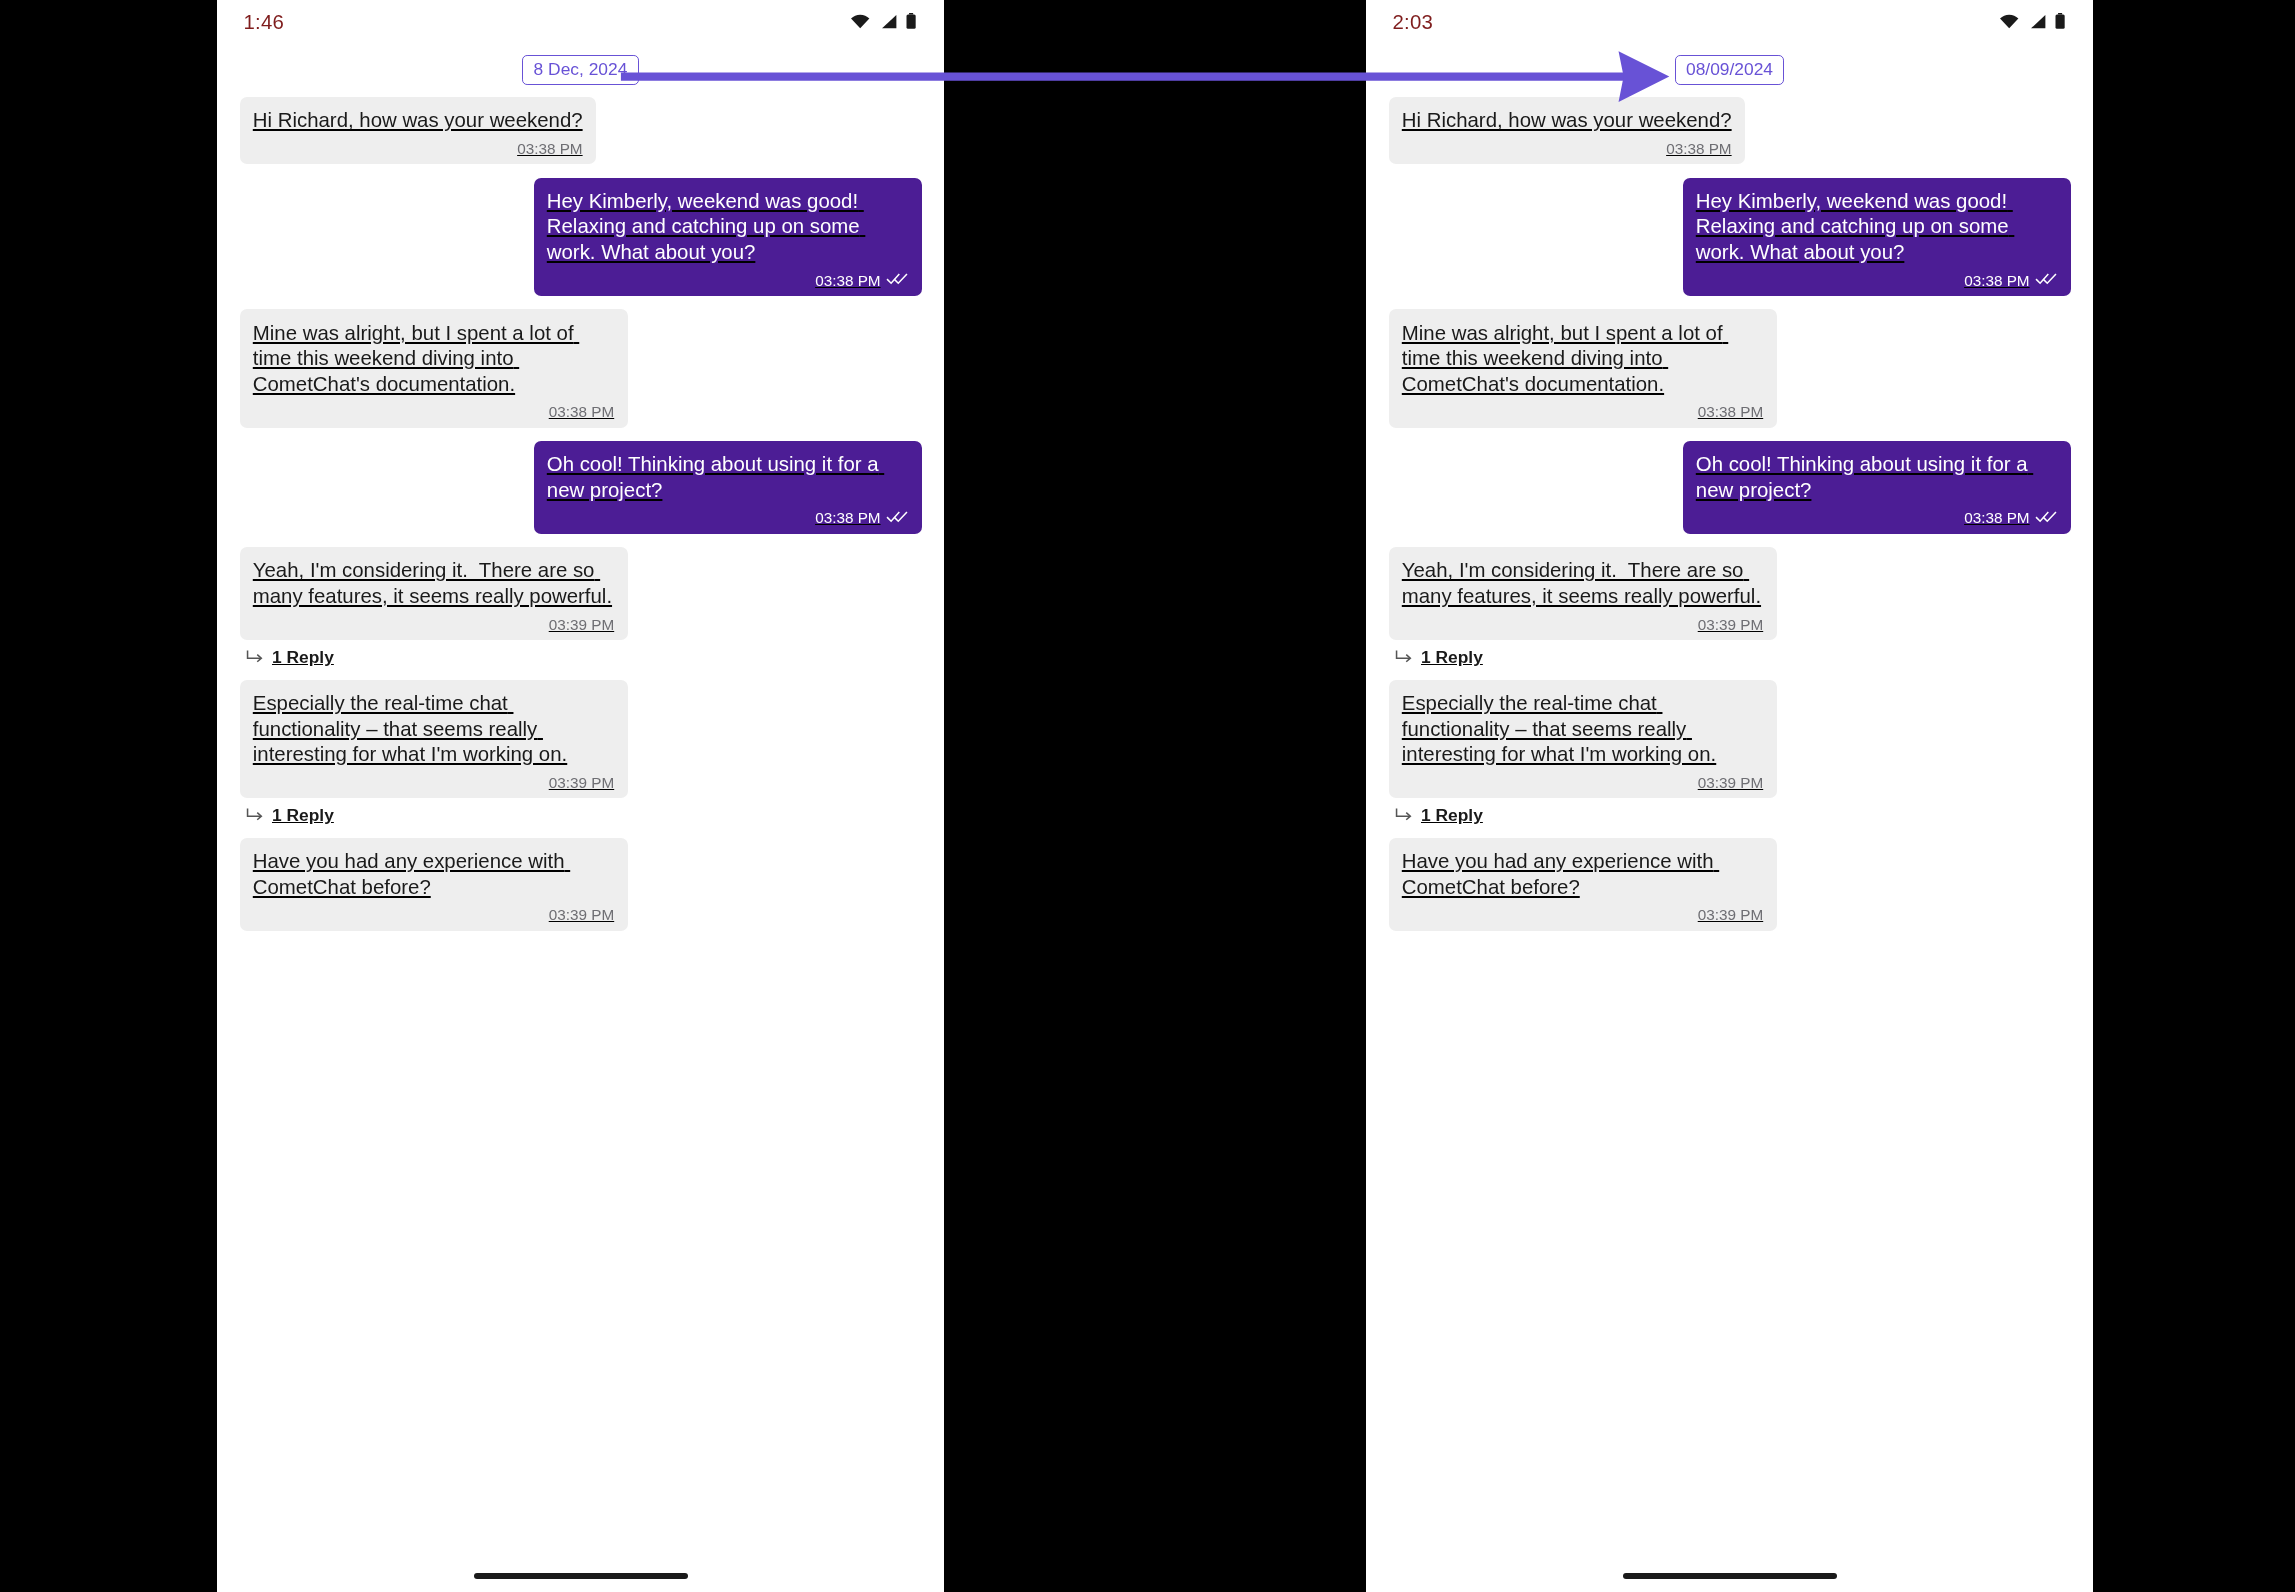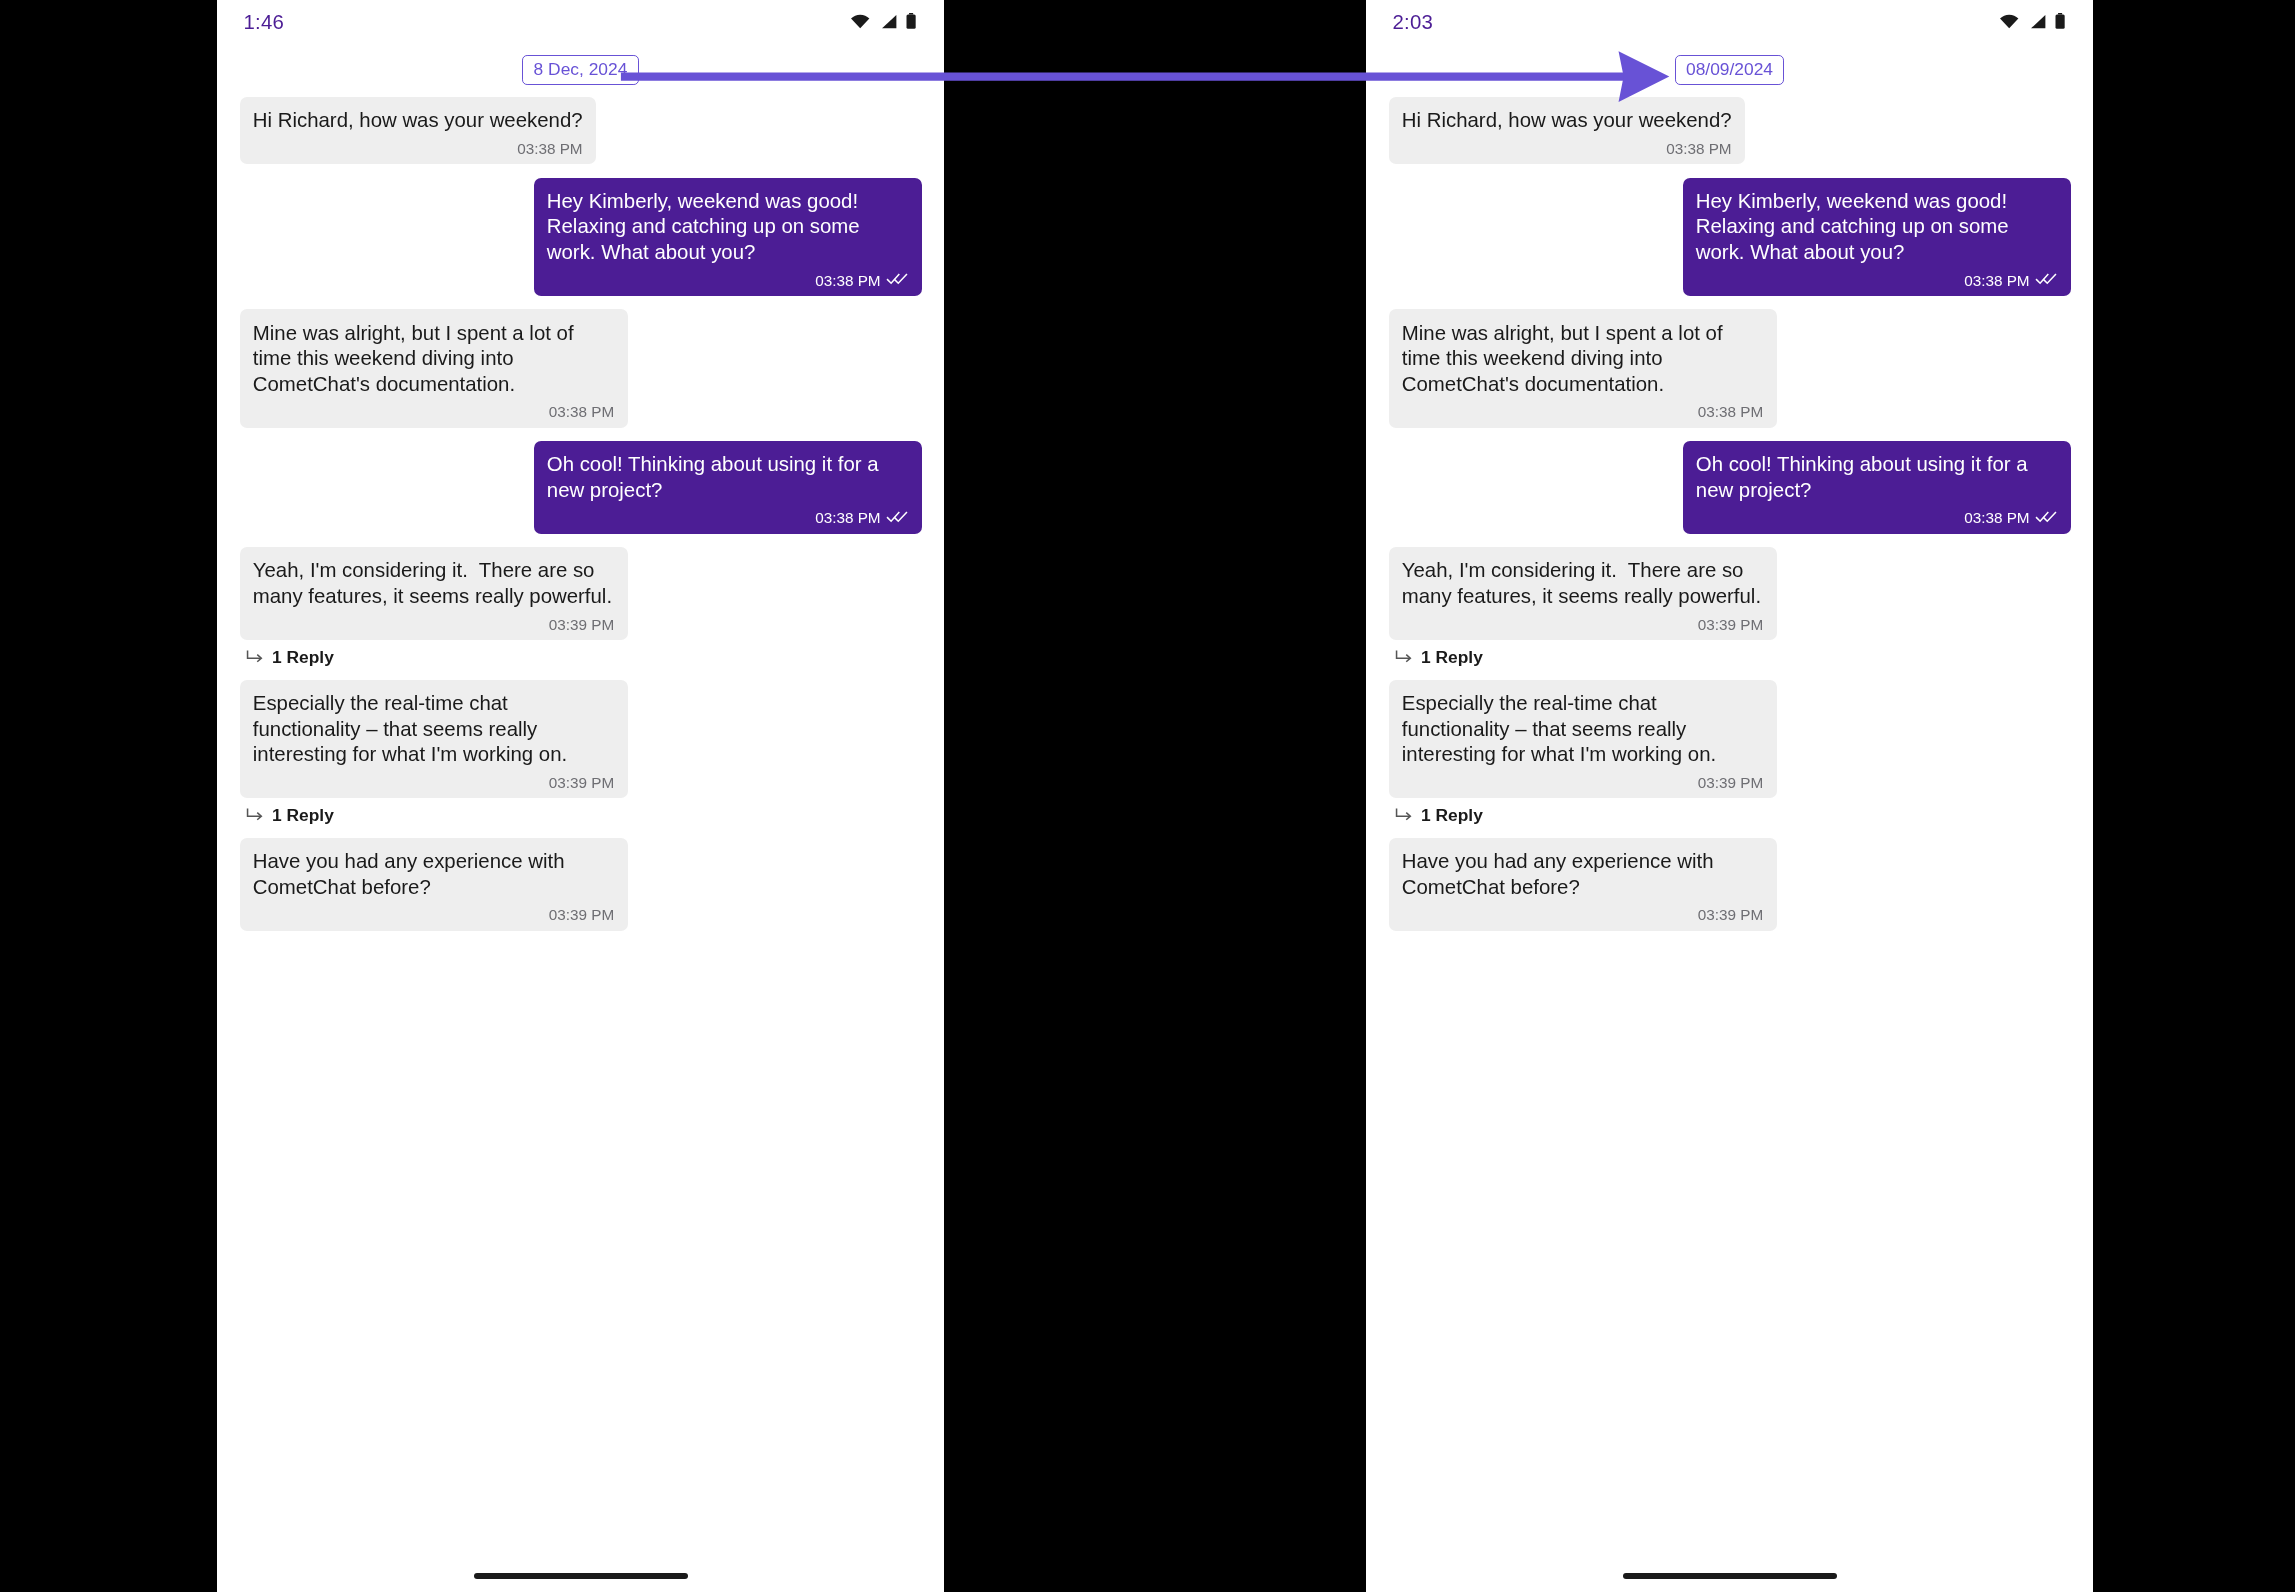--- a/index.html
+++ b/index.html
@@ -36,21 +36,21 @@
     position: relative;
     height: 45px;
     display: flex;
     align-items: center;
     justify-content: space-between;
     padding: 0 27.6px 0 26.5px;
     box-sizing: border-box;
   }
   .status-time {
     font-size: 20.4px;
-    color: #4c1d95;
+    color: #7f1d1d;
     letter-spacing: 0.2px;
     line-height: 1;
   }
   .status-icons {
     display: flex;
     align-items: center;
     gap: 9.2px;
   }
   .icon-wifi, .icon-signal, .icon-battery { display: block; }
 
@@ -68,20 +68,21 @@
     border-radius: 4.1px;
     padding: 4.6px 10.2px 5.6px 10.2px;
     line-height: 1;
     white-space: nowrap;
   }
 
   
   .messages {
     padding: 0 22.5px;
     box-sizing: border-box;
+    text-decoration: underline;
   }
   .msg-row {
     display: flex;
     margin-bottom: 13.3px;
   }
   .msg-row.incoming { justify-content: flex-start; }
   .msg-row.outgoing { justify-content: flex-end; }
 
   .bubble {
     max-width: 388px;

